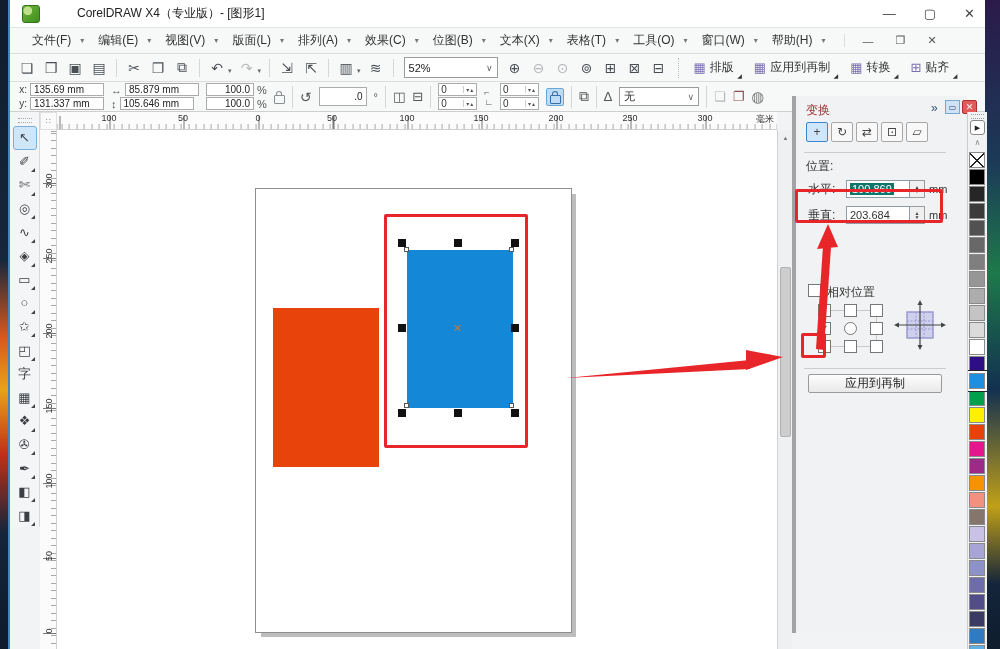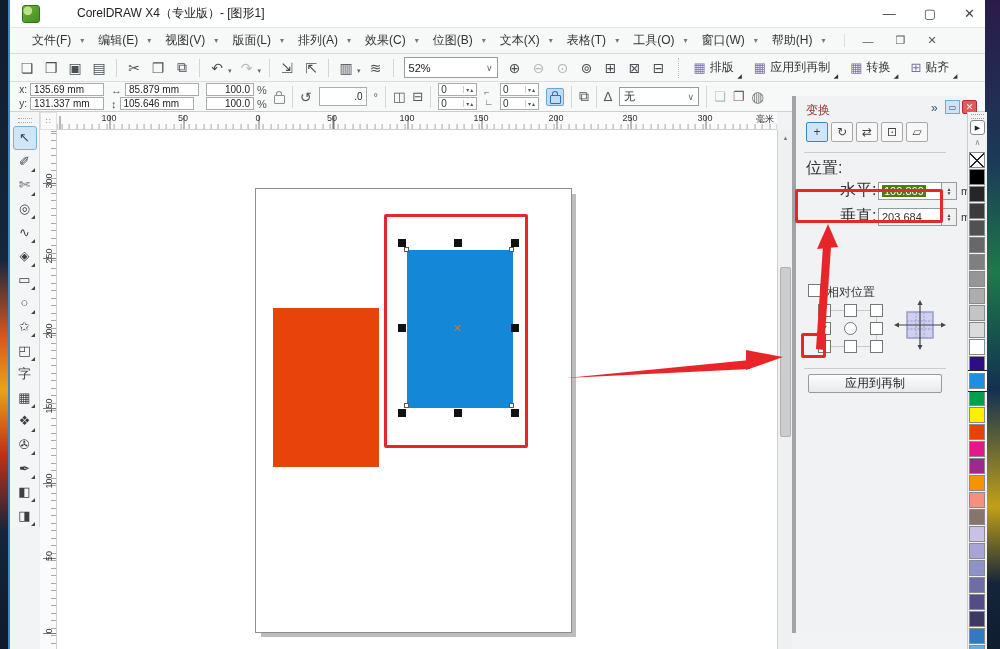--- a/index.html
+++ b/index.html
@@ -117,25 +117,25 @@
   #docker-chevron{position:absolute;left:135px;top:5px;color:#335577;font-size:12px;}
   #docker-min{position:absolute;left:149px;top:4px;width:15px;height:14px;background:#cfe3f5;border:1px solid #7aa8cc;
     font-size:8px;color:#335;display:flex;align-items:center;justify-content:center;box-sizing:border-box;}
   #docker-close{position:absolute;left:166px;top:4px;width:15px;height:14px;background:#e25b5b;border:1px solid #b03030;
     font-size:9px;color:#fff;display:flex;align-items:center;justify-content:center;box-sizing:border-box;border-radius:2px;}
   #transform-tabs{position:absolute;left:10px;top:26px;display:flex;gap:3px;}
   .ttab{width:22px;height:20px;border:1px solid #a8a8a8;background:#f8f8f8;border-radius:2px;box-sizing:border-box;
     display:flex;align-items:center;justify-content:center;font-size:12px;color:#444;}
   .ttab.sel{background:#cfe6fa;border-color:#3d87c8;}
   #docker-div1{position:absolute;left:8px;top:56px;width:142px;border-top:1px solid #ccc;}
-  #position-label{position:absolute;left:10px;top:62px;font-size:16px;color:#333;text-align:right;}
+  #position-label{position:absolute;left:10px;top:62px;font-size:12px;color:#333;text-align:right;}
   .dk-row{position:absolute;left:12px;display:flex;align-items:center;}
-  .dk-lab{width:38px;font-size:16px;color:#333;margin-left:32px;}
+  .dk-lab{width:38px;font-size:12px;color:#333;}
   .dk-input{width:64px;height:18px;border:1px solid #8f9ba5;background:#fff;font-size:11px;display:flex;align-items:center;padding-left:3px;box-sizing:border-box;}
-  .dk-input .selval{background:#4d7c0f;color:#fff;padding:0 2px;}
+  .dk-input .selval{background:#0f766e;color:#fff;padding:0 2px;}
   .dk-spin{width:15px;height:18px;border:1px solid #9b9b9b;border-left:none;background:#f0f0f0;box-sizing:border-box;
     display:flex;flex-direction:column;align-items:center;justify-content:center;font-size:5px;color:#444;line-height:4px;}
   .dk-unit{font-size:11px;color:#333;margin-left:4px;}
   #relative-row{position:absolute;left:12px;top:188px;display:flex;align-items:flex-start;gap:6px;}
   .cbox{width:13px;height:13px;border:1px solid #777;background:#fff;box-sizing:border-box;display:flex;align-items:center;justify-content:center;font-size:10px;color:#222;}
   #anchor-grid{position:absolute;left:22px;top:208px;width:66px;height:50px;}
   #anchor-grid .glines{position:absolute;left:6px;top:6px;width:53px;height:37px;
     background-image:linear-gradient(#c9c9c9 0 0),linear-gradient(#c9c9c9 0 0),linear-gradient(#c9c9c9 0 0),linear-gradient(#c9c9c9 0 0);
     background-size:100% 1px,100% 1px,1px 100%,1px 100%;background-position:0 0,0 100%,0 0,100% 0;background-repeat:no-repeat;}
   .gcell{position:absolute;}

